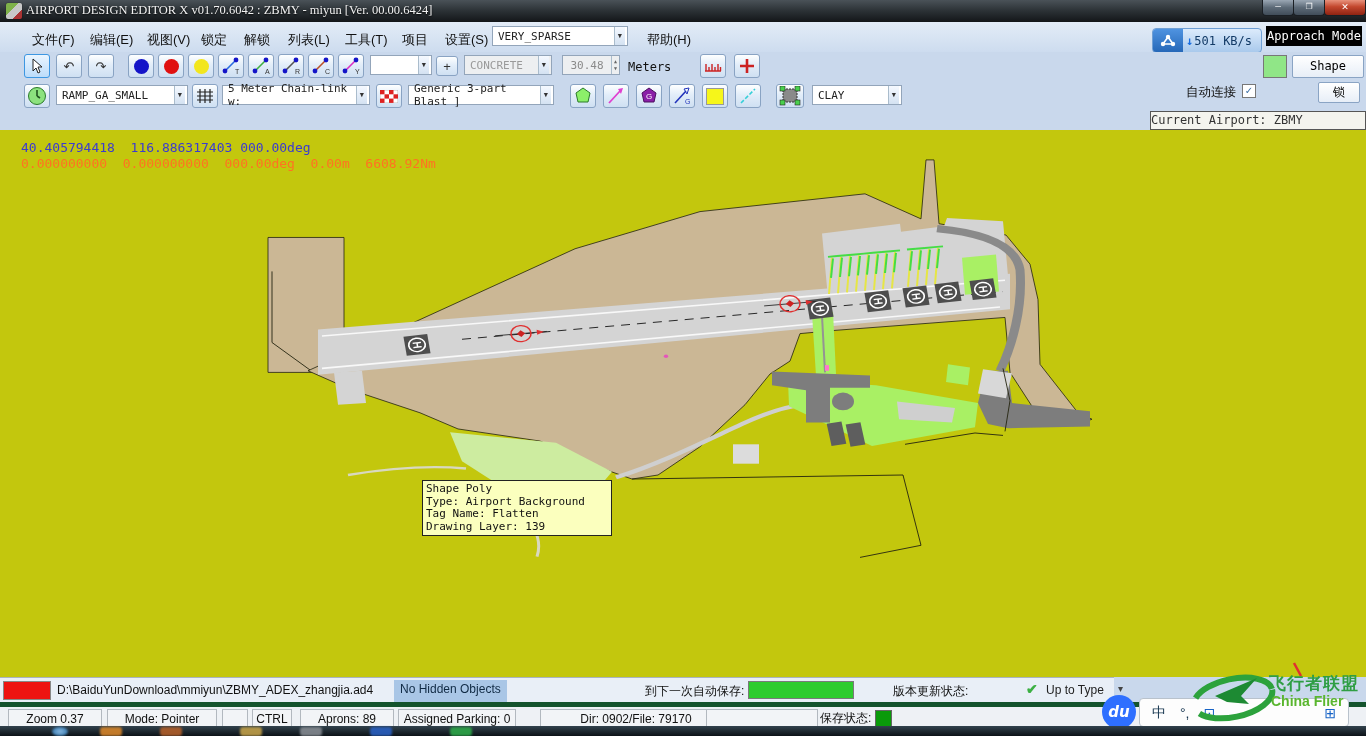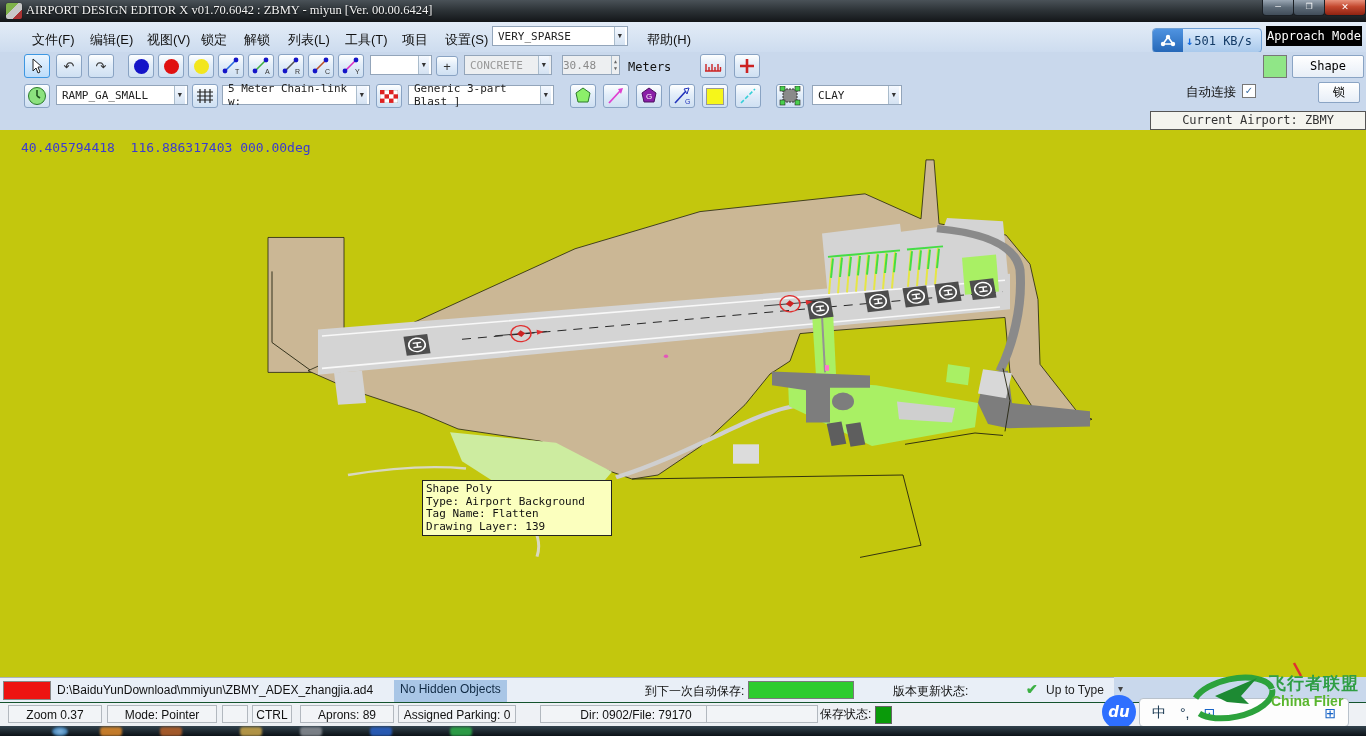--- a/index.html
+++ b/index.html
@@ -45,56 +45,56 @@
   #toolbar1{position:absolute;left:0;top:52px;width:1366px;height:30px;background:#c9d8ec;}
   #toolbar2{position:absolute;left:0;top:82px;width:1366px;height:28px;background:#c9d8ec;}
   #substrip{position:absolute;left:0;top:110px;width:1366px;height:20px;background:#c9d8ec;}
   .tb-btn{position:absolute;top:2px;width:26px;height:24px;border:1px solid #89a3c3;border-radius:3px;
     background:linear-gradient(#feffff,#e2edf9 45%,#cfe0f2);display:flex;align-items:center;justify-content:center;
     font-size:13px;color:#333;box-sizing:border-box;}
   .tb-btn.sel{border:1px solid #3d97e2;background:linear-gradient(#eaf5ff,#bcdcfa);}
   .tb-btn .dot{border-radius:50%;display:block;}
   .spin{position:absolute;top:3px;height:20px;background:#edeff1;border:1px solid #93a5ba;
     font:11px "DejaVu Sans Mono",monospace;color:#8a8a8a;display:flex;align-items:center;box-sizing:border-box;}
-  .spin .val{flex:1;text-align:left;}
+  .spin .val{flex:1;text-align:center;}
   .spin .arrows{display:flex;flex-direction:column;border-left:1px solid #aabccc;height:100%;justify-content:center;}
   .spin .arrows span{font-size:5px;line-height:5px;color:#666;padding:1px 2px;}
   .lbl{position:absolute;font:12px "DejaVu Sans Mono",monospace;color:#111;}
 
   
   #swatch-green{position:absolute;left:1263px;top:55px;width:22px;height:21px;background:#90e687;border:1px solid #777;}
   #btn-test{position:absolute;left:1292px;top:55px;width:70px;height:21px;border:1px solid #8aa4c4;border-radius:2px;
     background:linear-gradient(#fff,#e7eef7);font:12px "DejaVu Sans Mono",monospace;text-align:center;line-height:20px;}
   #auto-connect{position:absolute;left:1186px;top:84px;font-size:12.5px;color:#111;}
   #auto-cb{position:absolute;left:1242px;top:84px;width:12px;height:12px;border:1px solid #777;background:#fff;
     font-size:10px;line-height:11px;text-align:center;color:#3a6ea5;}
   #btn-lock{position:absolute;left:1318px;top:82px;width:40px;height:19px;border:1px solid #8aa4c4;border-radius:2px;
     background:linear-gradient(#fff,#e7eef7);font-size:12px;text-align:center;line-height:18px;}
   #cur-airport{position:absolute;left:1150px;top:111px;width:214px;height:17px;background:#f4f4ee;
-    border:1px solid #555;font:12px "DejaVu Sans Mono",monospace;color:#333;text-align:center;line-height:16px;}
+    border:1px solid #555;font:12px "DejaVu Sans Mono",monospace;color:#333;text-align:left;line-height:16px;}
 
   
   #canvas{position:absolute;left:0;top:130px;width:1366px;height:547px;background:#c3c70d;overflow:hidden;}
   #coords1{position:absolute;left:21px;top:10px;font:13px "DejaVu Sans Mono",monospace;color:#3b3bd0;white-space:pre;}
   #coords2{position:absolute;left:21px;top:26px;font:13px "DejaVu Sans Mono",monospace;color:#ff7222;white-space:pre;}
   #tooltip{position:absolute;left:422px;top:350px;width:190px;background:#fbffbe;border:1px solid #222;
     font:11px "DejaVu Sans Mono",monospace;color:#111;line-height:12.5px;padding:2px 3px;box-sizing:border-box;}
 
   
   #status1{position:absolute;left:0;top:677px;width:1114px;height:25px;background:#e9eff7;border-top:1px solid #aab4bf;}
   #status1 .txt{position:absolute;top:5px;font-size:12px;color:#111;white-space:nowrap;}
   #red-swatch{position:absolute;left:3px;top:3px;width:46px;height:17px;background:#ee1311;border:1px solid #888;}
   #nho{position:absolute;left:394px;top:2px;height:18px;background:#a9c6e6;font-size:12px;color:#102a44;
     padding:2px 6px;white-space:nowrap;}
   #autosave-bar{position:absolute;left:748px;top:3px;width:104px;height:16px;background:#2ecc2e;border:1px solid #7a7a7a;}
   #ver-check{position:absolute;left:1026px;top:3px;color:#3cb043;font-weight:bold;font-size:14px;}
   #uptodate{position:absolute;left:1046px;top:5px;font-size:12px;color:#222;}
   #ud-caret{position:absolute;left:1118px;top:5px;font-size:10px;color:#444;}
 
-  #status2{position:absolute;left:0;top:702px;width:1366px;height:24px;background:#eef1f5;border-top:1px solid #14532d;}
+  #status2{position:absolute;left:0;top:702px;width:1366px;height:24px;background:#eef1f5;border-top:5px solid #14532d;}
   .cell{position:absolute;top:2px;height:18px;border:1px solid #b2b8bf;background:#f2f4f7;
     font-size:12px;color:#111;text-align:center;line-height:18px;box-sizing:border-box;}
   #save-cell{position:absolute;left:820px;top:2px;height:19px;display:flex;align-items:center;font-size:12px;color:#111;}
   #save-sq{width:15px;height:16px;background:#0a9a0a;border:1px solid #666;margin-left:4px;}
 
   
   #du-circle{position:absolute;left:1102px;top:695px;width:34px;height:34px;border-radius:50%;
     background:#2e6fff;color:#fff;font:italic bold 15px "DejaVu Sans",sans-serif;
     display:flex;align-items:center;justify-content:center;}
   #ime-bar{position:absolute;left:1139px;top:698px;width:210px;height:29px;background:#fdfdfd;
@@ -416,20 +416,21 @@
           <use href="#redmark" transform="translate(521,382) rotate(-6)"></use>
           <use href="#redmark" transform="translate(790,345) rotate(-6)"></use>
         </g>
 
         <circle cx="666" cy="410" r="2.2" fill="#e555bb"></circle>
         <rect x="825" y="421" width="4" height="7" fill="#ff77cc"></rect>
       </g>
     </svg>
 
     <div id="coords1">40.405794418  116.886317403 000.00deg</div>
+    <div id="coords2">0.000000000  0.000000000  000.00deg  0.00m  6608.92Nm</div>
 
     <div id="tooltip">
       <div>Shape Poly</div>
       <div>Type: Airport Background</div>
       <div>Tag Name: Flatten</div>
       <div>Drawing Layer: 139</div>
     </div>
   </div>
 
   <div id="status1">

